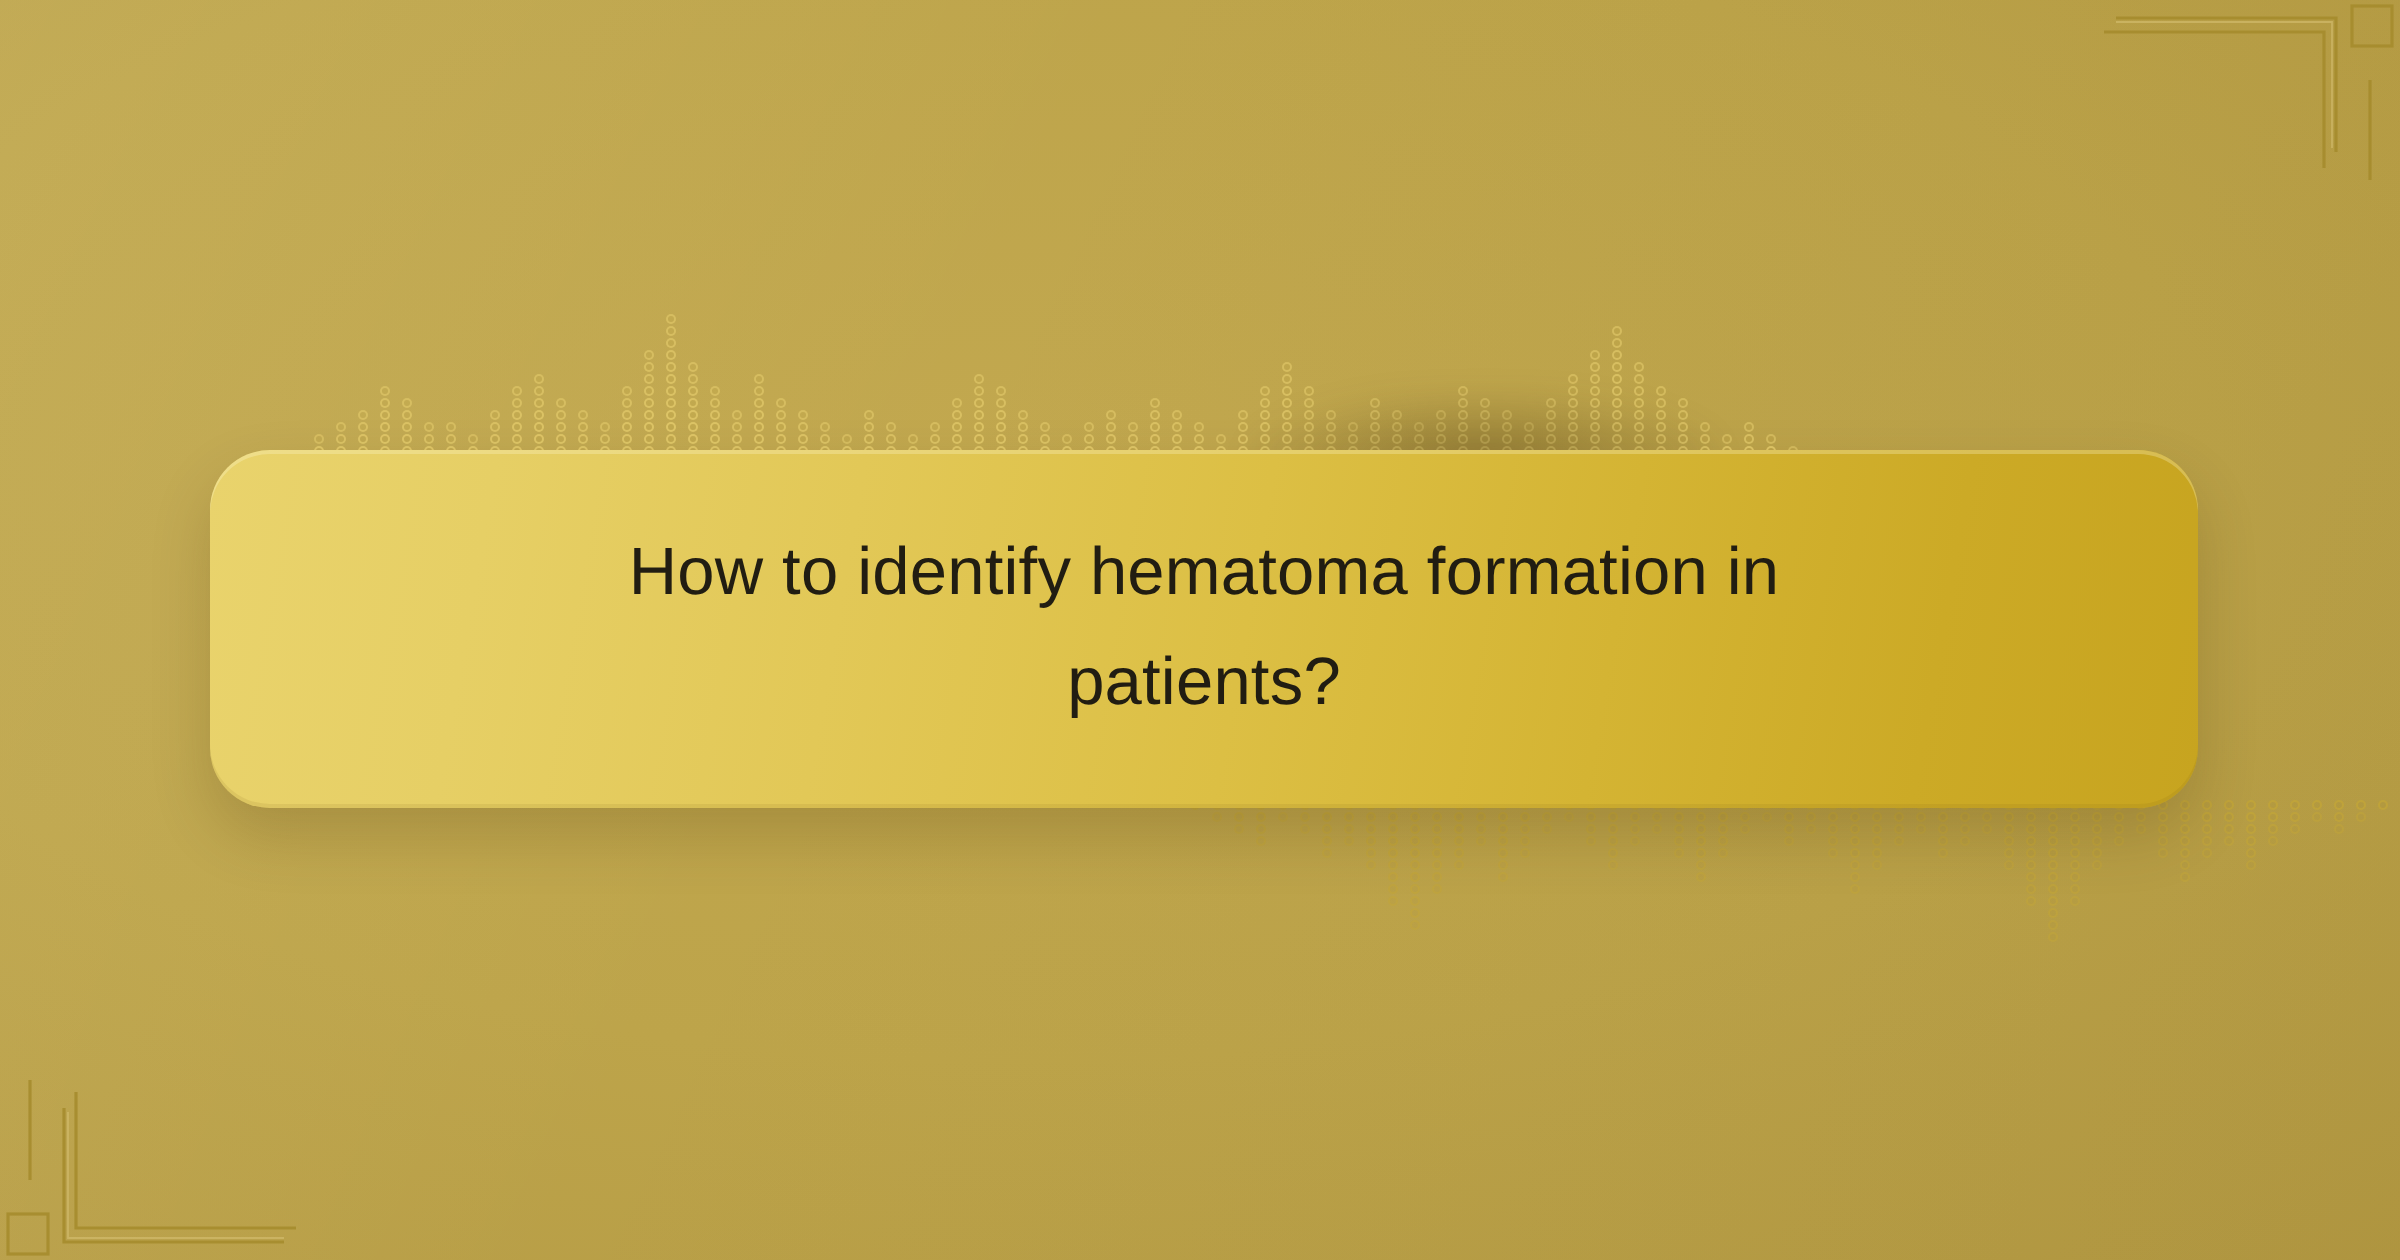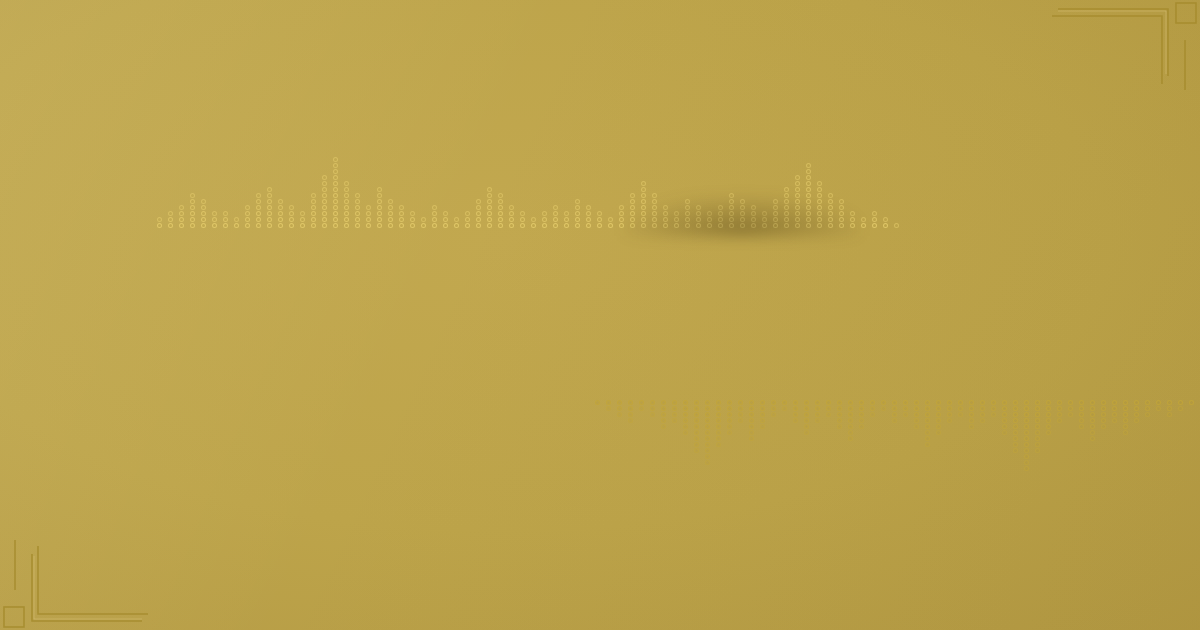--- a/index.html
+++ b/index.html
@@ -956,14 +956,17 @@
         <span class="ring" style="opacity: 0.6;"></span>
       </div>
       <div class="wave-col" style="left: 594px;">
         <span class="ring" style="opacity: 0.95;"></span>
       </div>
       <div class="wave-col" style="left: 605px;"></div>
     </div>
 
   <div class="card-smudge"></div>
 
+  <div id="question-card">
+    <div id="question-text">How to identify hematoma formation in patients?</div>
+  </div>
 
 </div>
 
 </body></html>

